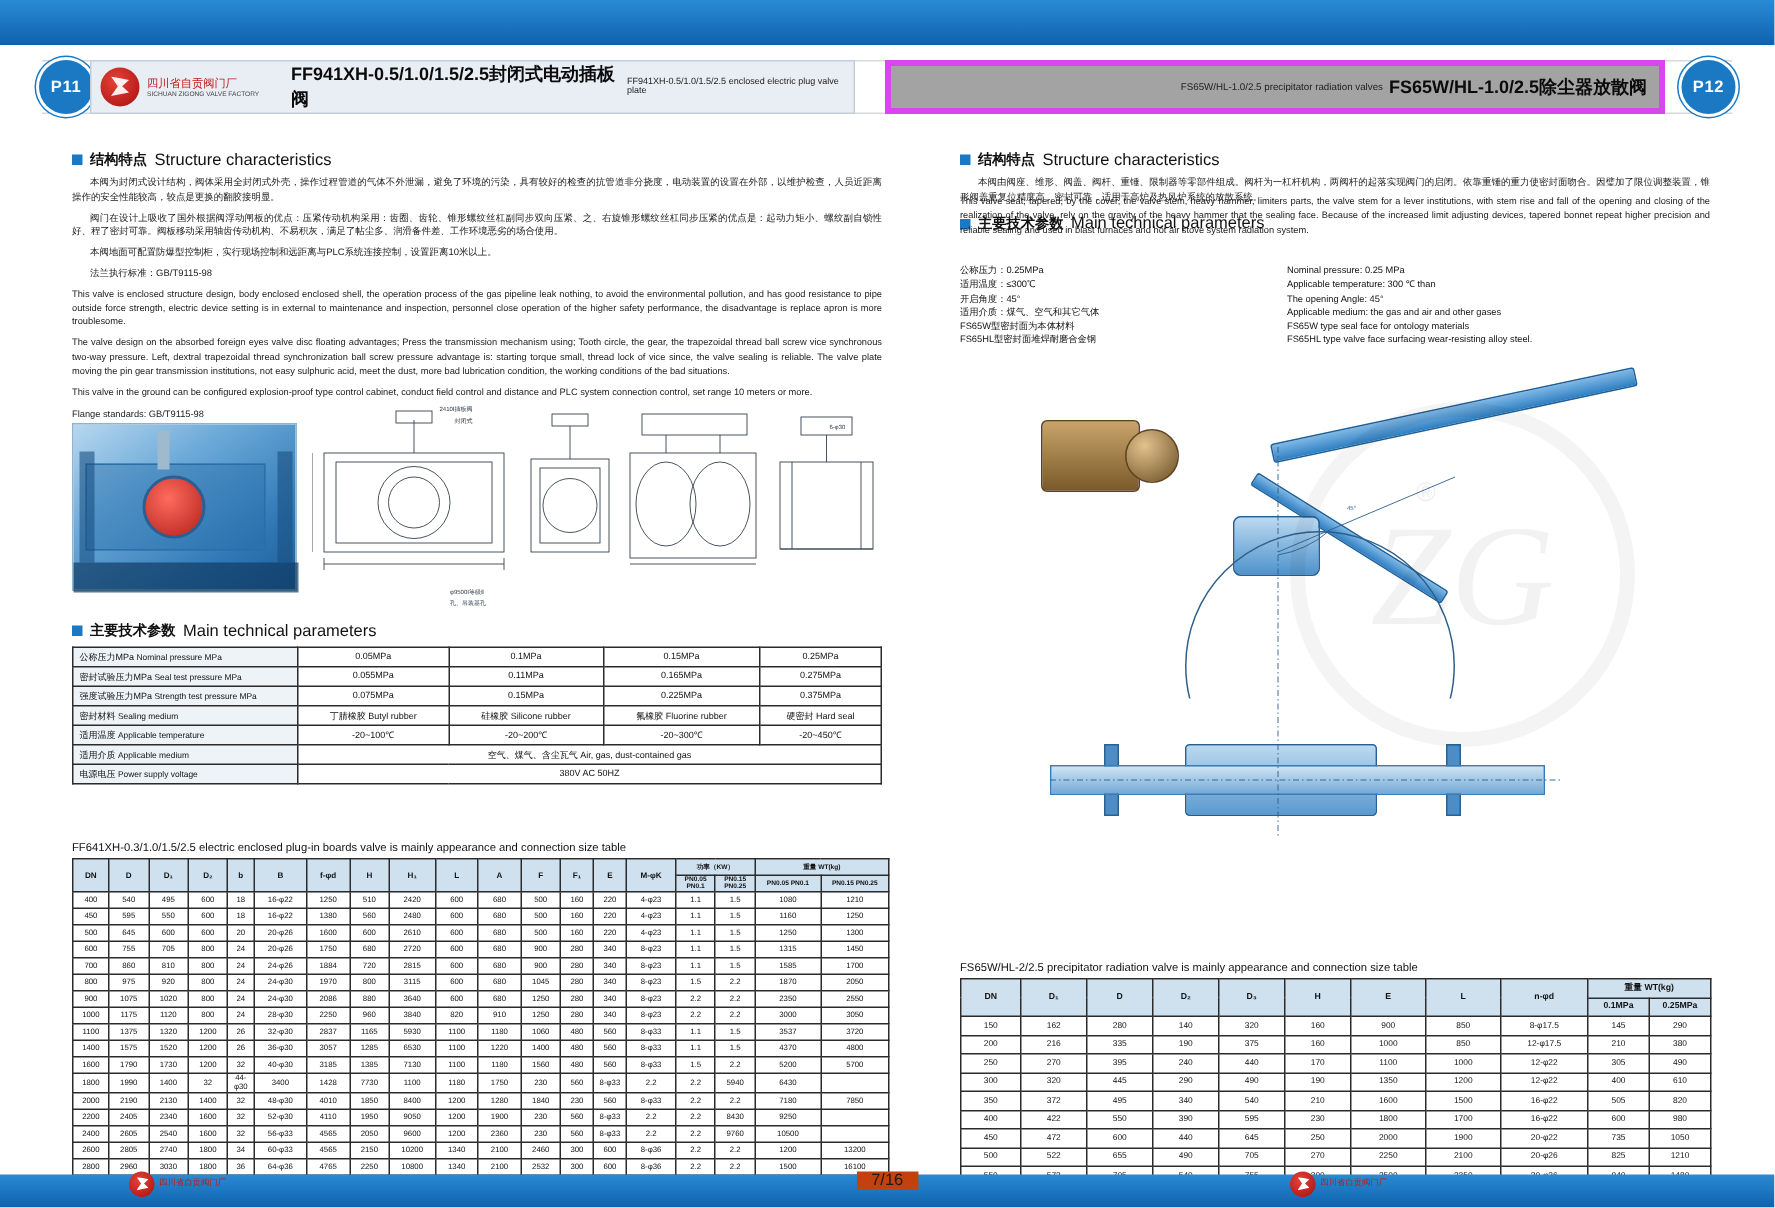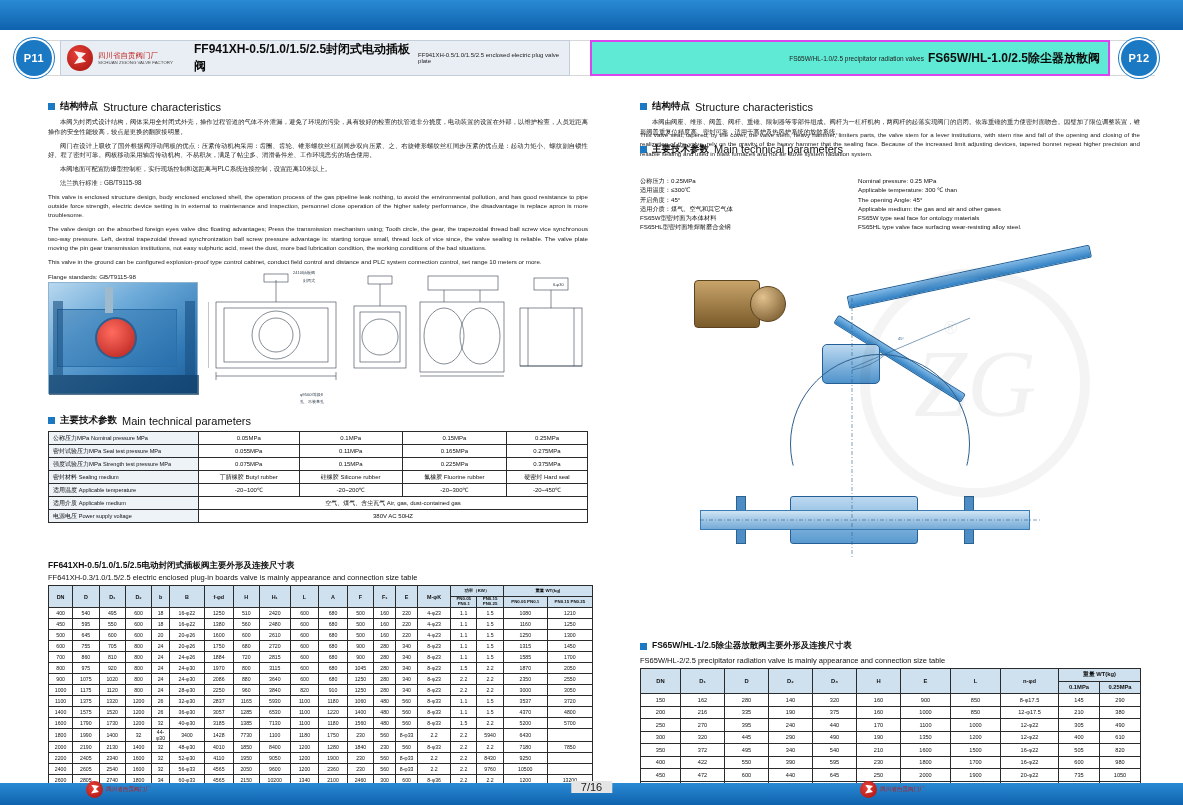--- a/index.html
+++ b/index.html
@@ -28,30 +28,30 @@
     position: absolute; left: 28px; top: 40px; width: 1127px; height: 36px;
     background: #ffffff; border-top: 1px solid #d8d8d8; border-bottom: 1px solid #d8d8d8;
   }
   .hb-left {
     position: absolute; left: 60px; top: 40px; width: 510px; height: 36px;
     background: #e9eef4; border: 1px solid #c4cedb;
     display: flex; align-items: center;
   }
   .hb-right {
     position: absolute; left: 590px; top: 40px; width: 520px; height: 36px;
-    background: #5eead4; border: 2px solid #d946ef;
+    background: #a3a3a3; border: 4px solid #d946ef;
     display: flex; align-items: center; justify-content: flex-end;
   }
   .pagecircle {
     position: absolute; top: 40px; width: 36px; height: 36px; border-radius: 50%;
     background: #1b79c4; color: #fff; display: flex; align-items: center; justify-content: center;
     font-size: 11px; font-weight: bold; letter-spacing: .5px;
     box-shadow: 0 0 0 2px #fff, 0 0 0 3px #1b79c4;
   }
-  .pagecircle.left { left: 16px; }
+  .pagecircle.left { left: 26px; }
   .pagecircle.right { left: 1121px; }
 
   .logo-box {
     width: 26px; height: 26px; border-radius: 50%;
     background: radial-gradient(circle at 40% 35%, #e8413a, #a4100c);
     margin: 0 5px 0 6px; flex: none;
     position: relative;
   }
   .logo-box::after {
     content: ""; position: absolute; left: 7px; top: 6px; width: 12px; height: 13px;
@@ -189,21 +189,21 @@
   
   .footer {
     position: absolute; left: 0; bottom: 0; width: 1183px; height: 36px;
   }
   .fwave {
     position: absolute; left: 0; bottom: 0; width: 1183px; height: 22px;
     background: linear-gradient(#2a8ad4, #0f62ad);
   }
   .fnum {
     position: absolute; left: 50%; transform: translateX(-50%); bottom: 12px;
-    font-size: 11px; color: #1a1a1a; background: #e5e5e5; padding: 0 10px;
+    font-size: 11px; color: #1a1a1a; background: #c2410c; padding: 0 10px;
   }
   .flogo {
     position: absolute; bottom: 3px; width: 74px; height: 26px; display: flex; align-items: center; gap: 3px;
   }
   .flogo.l { left: 86px; } .flogo.r { left: 860px; }
   .flogo .dot {
     width: 17px; height: 17px; border-radius: 50%;
     background: radial-gradient(circle at 40% 35%, #e8413a, #a4100c);
     position: relative;
   }
@@ -360,21 +360,20 @@
         </tr>
         <tr>
           <td class="lbl"><span class="cn">电源电压</span> <span class="en">Power supply voltage</span></td>
           <td colspan="4">380V  AC  50HZ</td>
         </tr>
       </tbody>
     </table>
   </div>
 
   <div class="t2wrap">
-    <div class="sizetitle-cn">FF641XH-0.5/1.0/1.5/2.5电动封闭式插板阀主要外形及连接尺寸表</div>
     <div class="sizetitle-en">FF641XH-0.3/1.0/1.5/2.5 electric enclosed plug-in boards valve is mainly appearance and connection size table</div>
     <table class="tbl2">
       <colgroup>
         <col style="width:22px">
           <col style="width:24px">
           <col style="width:24px">
           <col style="width:24px">
         <col style="width:16px">
           <col style="width:32px">
           <col style="width:26px">
@@ -848,24 +847,20 @@
     </svg>
     <div class="tiny" style="left:258px;top:78px;color:#2d5f8c;">45°</div>
   </div>
 
   <div class="wm">
     <span>ZG</span>
   </div>
   <div class="wm-r">®</div>
 
   <div class="tbl3wrap">
-    <div class="sect-head">
-      <span class="sq"></span>
-      <span class="sizetitle-cn" style="margin:0">FS65W/HL-1/2.5除尘器放散阀主要外形及连接尺寸表</span>
-    </div>
     <div class="sizetitle-en">FS65W/HL-2/2.5 precipitator radiation valve is mainly appearance and connection size table</div>
     <table class="tbl3">
       <colgroup>
         <col style="width:40px">
           <col style="width:44px">
           <col style="width:44px">
           <col style="width:44px">
         <col style="width:44px">
           <col style="width:44px">
           <col style="width:50px">

